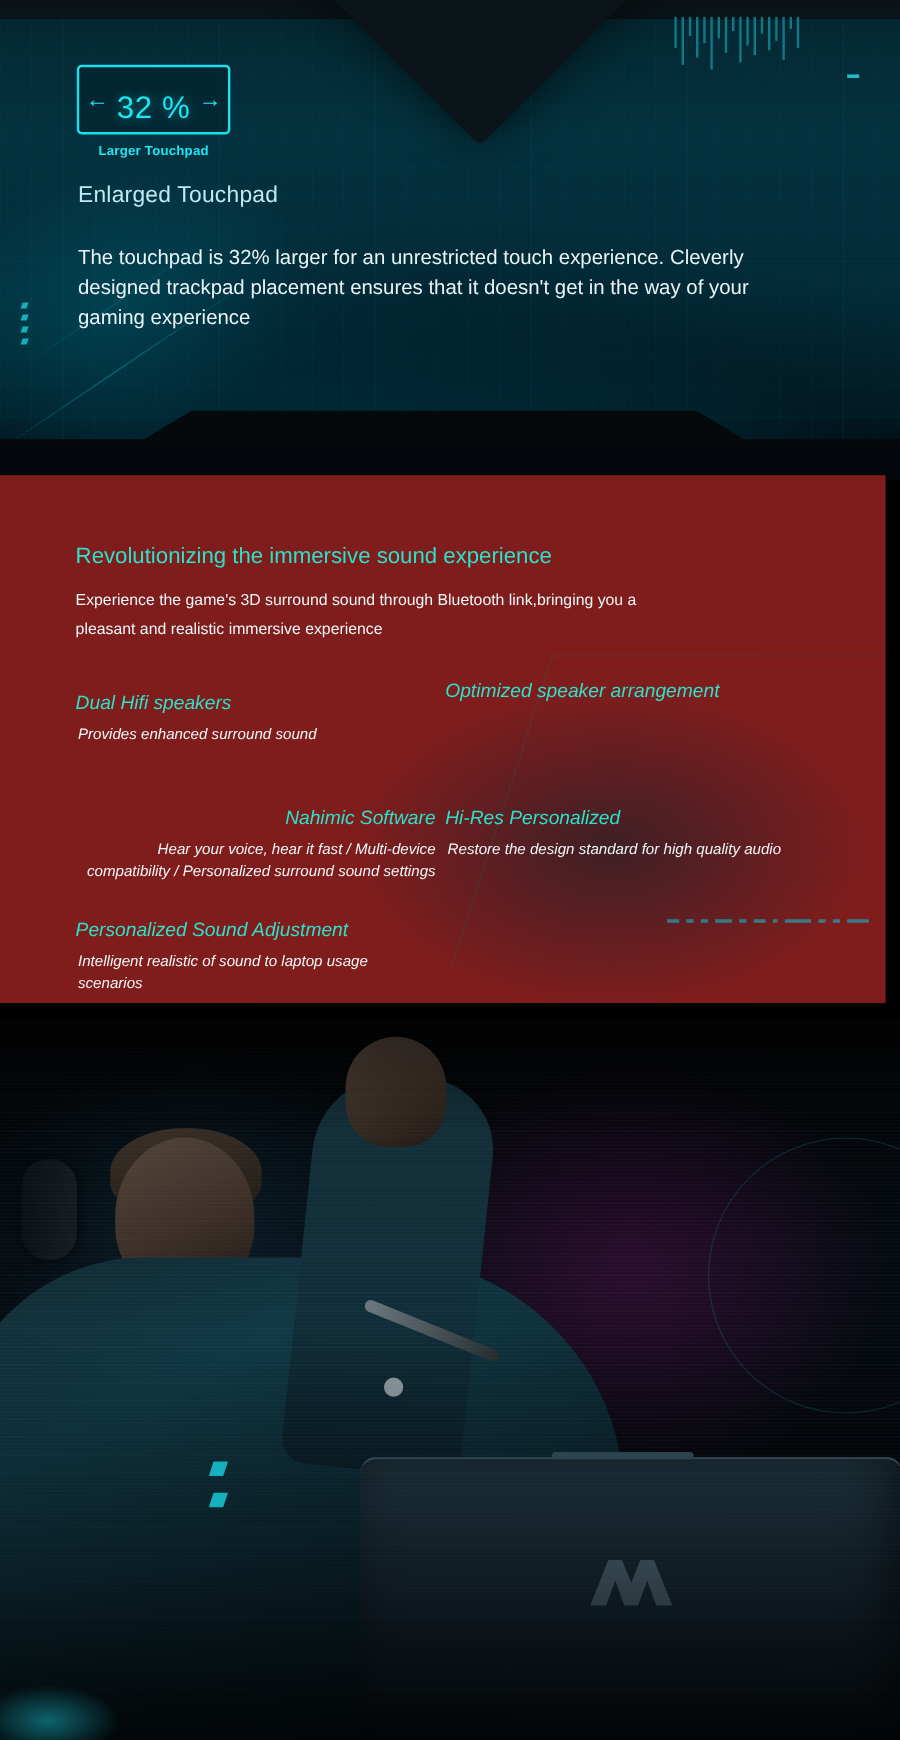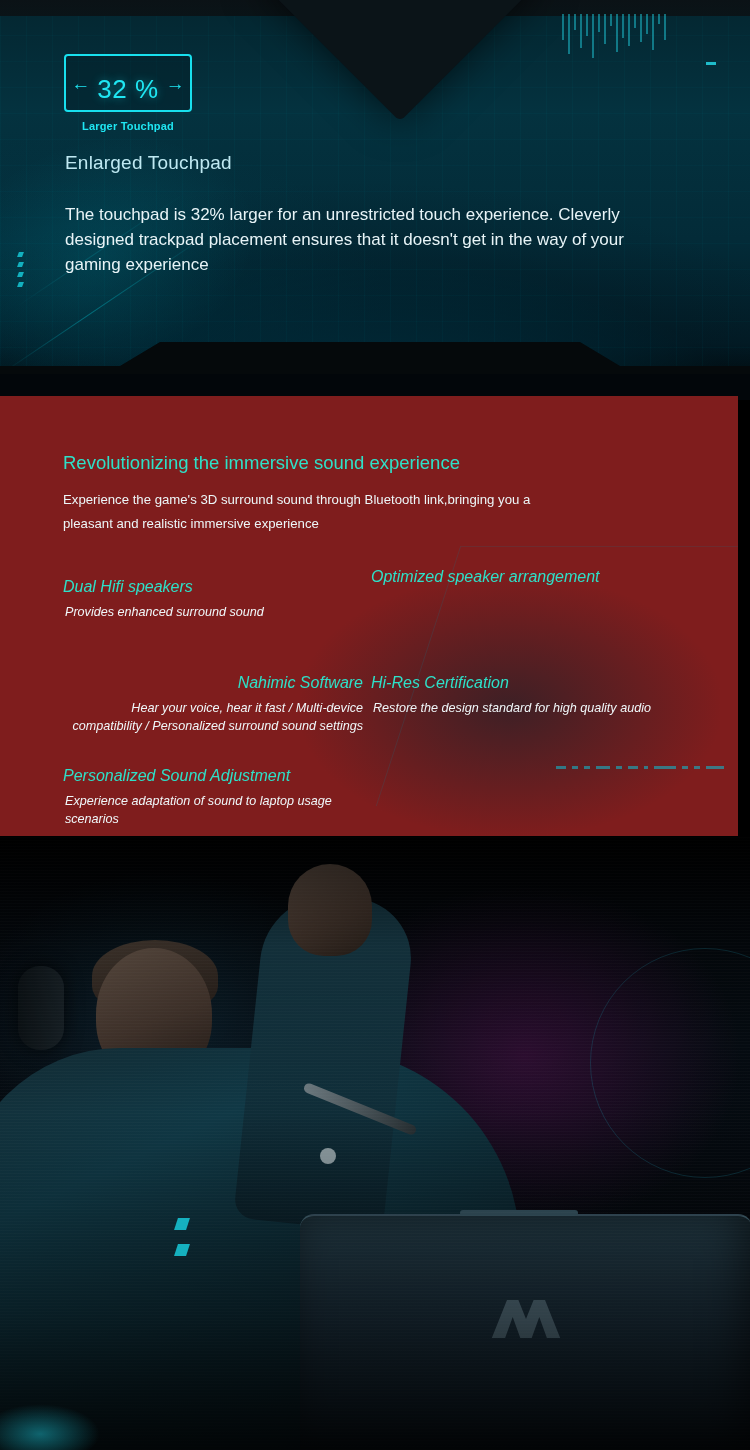--- a/index.html
+++ b/index.html
@@ -359,27 +359,27 @@
     <div class="feat f2">
       <div class="feat-title">Optimized speaker arrangement</div>
     </div>
 
     <div class="feat f3">
       <div class="feat-title">Nahimic Software</div>
       <div class="feat-body">Hear your voice, hear it fast / Multi-device compatibility / Personalized surround sound settings</div>
     </div>
 
     <div class="feat f4">
-      <div class="feat-title">Hi-Res Certification</div>
+      <div class="feat-title">Hi-Res Personalized</div>
       <div class="feat-body">Restore the design standard for high quality audio</div>
     </div>
 
     <div class="feat f5">
       <div class="feat-title">Personalized Sound Adjustment</div>
-      <div class="feat-body">Experience adaptation of sound to laptop usage scenarios</div>
+      <div class="feat-body">Intelligent realistic of sound to laptop usage scenarios</div>
     </div>
   </section>
 
   <section class="sec-photo">
     <div class="person-hair"></div>
     <div class="person-head"></div>
     <div class="headphone-l"></div>
     <div class="person-body"></div>
     <div class="arm"></div>
     <div class="fist"></div>

